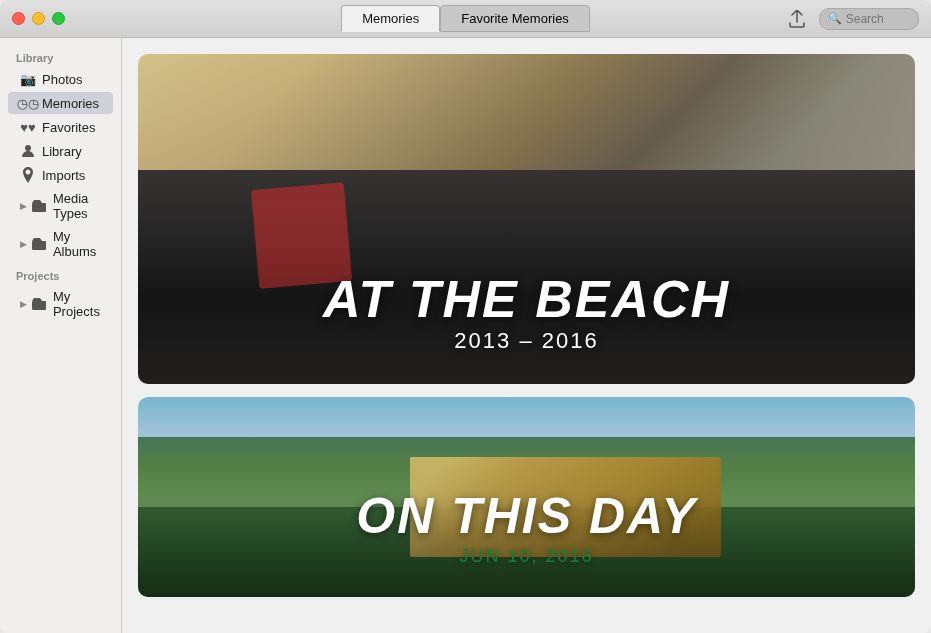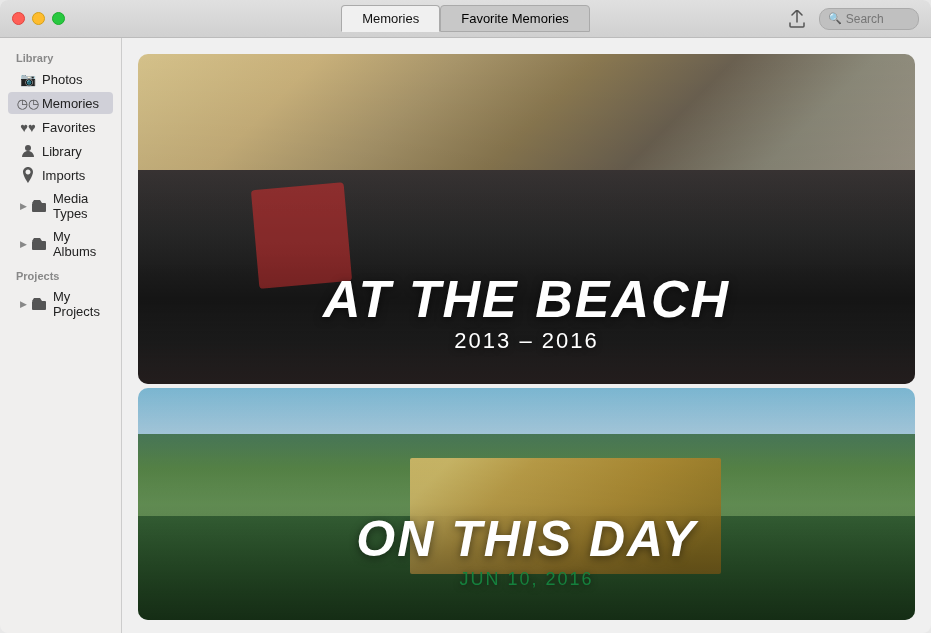--- a/index.html
+++ b/index.html
@@ -175,37 +175,37 @@
     }
 
     
     .content-area {
       flex: 1;
       background: #f0f0f0;
       overflow-y: auto;
       padding: 16px;
       display: flex;
       flex-direction: column;
-      gap: 4px;
+      gap: 13px;
     }
 
     .memory-card {
       border-radius: 10px;
       overflow: hidden;
       position: relative;
       cursor: pointer;
       flex-shrink: 0;
     }
 
     .memory-card-1 {
       height: 330px;
     }
 
     .memory-card-2 {
-      height: 232px;
+      height: 200px;
     }
 
     .card-overlay {
       position: absolute;
       top: 0; left: 0; right: 0; bottom: 0;
       display: flex;
       flex-direction: column;
       align-items: center;
       justify-content: flex-end;
       padding-bottom: 30px;

